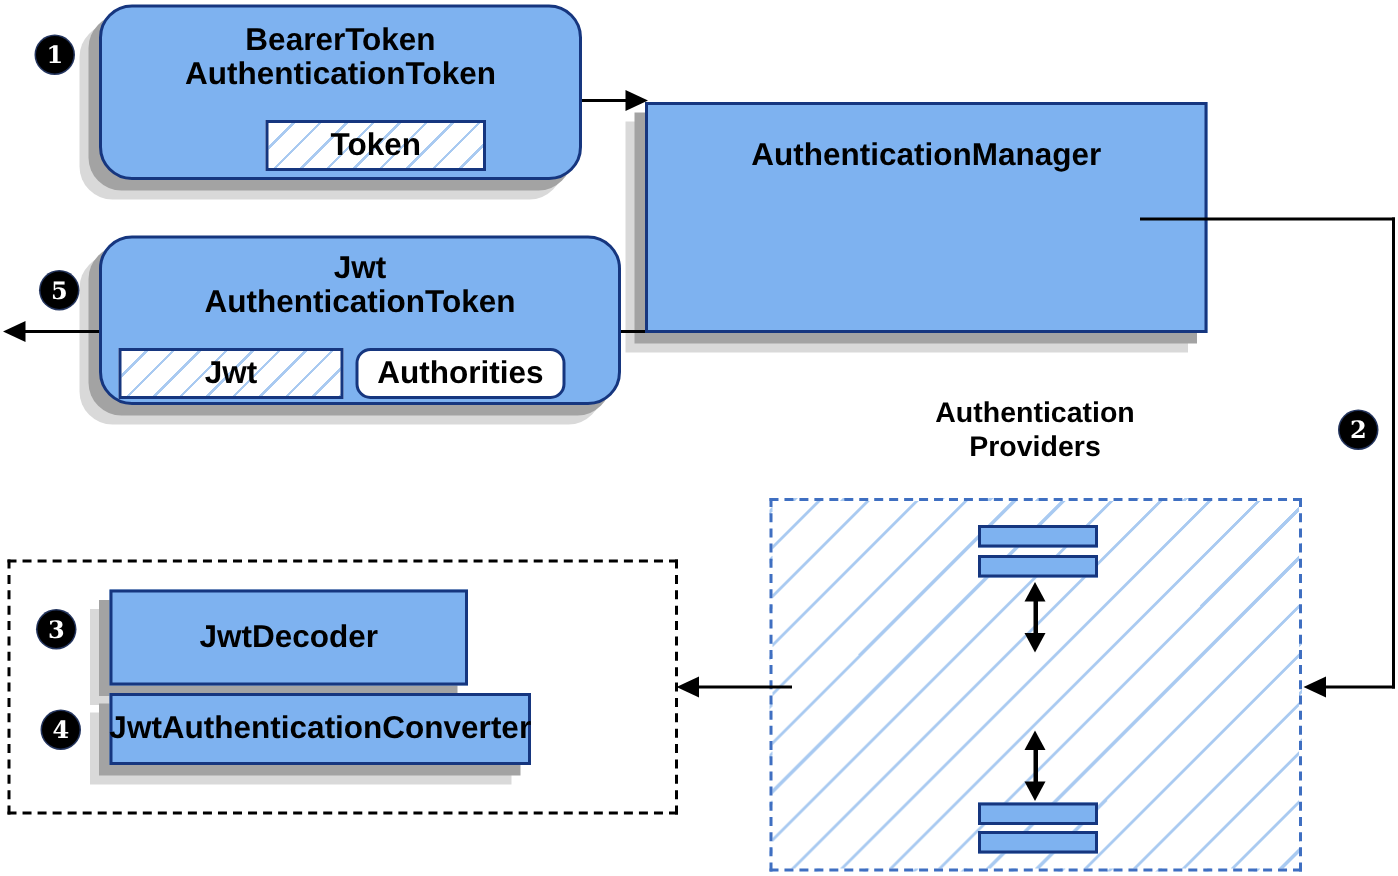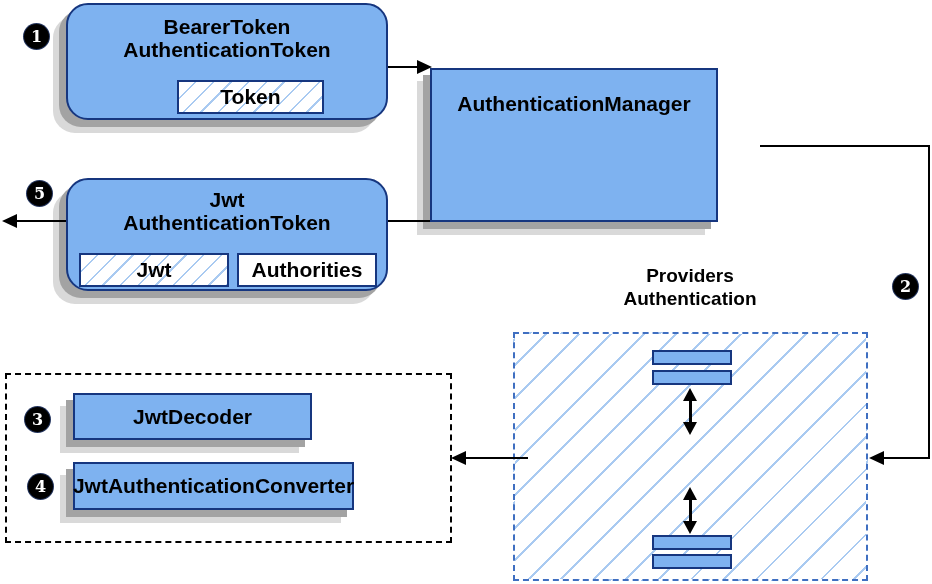--- a/index.html
+++ b/index.html
@@ -71,48 +71,48 @@
   .group-label{position:absolute;font-weight:bold;font-size:19px;line-height:23px;text-align:center;}
   .flat-center{display:flex;align-items:center;justify-content:center;font-weight:bold;font-size:21px;}
 
   
   #line-in{left:0;top:66;width:66;height:2;}
   #badge-1{left:24;top:24;left:24px;top:24px;}
   #bearer-node{left:66px;top:3px;width:322px;height:117px;padding-top:10px;}
   #bearer-chip{left:85px;top:75px;width:147px;height:34px;margin-left:24px;}
   #arrow1-line{left:388px;top:66px;width:30px;height:2px;}
   #arrow1-head{left:417px;top:60px;}
-  #am-node{left:430px;top:68px;width:288px;height:154px;}
+  #am-node{left:430px;top:68px;width:375px;height:154px;}
   #am-title{margin-top:22px;}
   #am-chip{left:40px;top:57px;width:250px;height:80px;}
   #line-am-jwt{left:388px;top:220px;width:42px;height:2px;}
-  #jwt-node{left:66px;top:178px;width:322px;height:113px;padding-top:8px;}
+  #jwt-node{left:66px;top:157px;width:348px;height:113px;padding-top:8px;}
   #jwt-chip{left:11px;top:73px;width:150px;height:34px;}
-  #authorities-chip{left:169px;top:73px;width:140px;height:34px;}
+  #authorities-chip{left:169px;top:73px;width:140px;height:34px;border-radius:10px;}
   #line-out{left:16px;top:220px;width:50px;height:2px;}
   #arrow-out-head{left:2px;top:214px;}
   #badge-5{left:27px;top:181px;}
   #rpath-top{left:760px;top:145px;width:170px;height:2px;}
   #rpath-v{left:928px;top:145px;width:2px;height:314px;}
   #rpath-bot{left:884px;top:457px;width:46px;height:2px;}
   #rpath-head{left:869px;top:451px;}
   #badge-2{left:893px;top:274px;}
   #providers-label{left:590px;top:264px;width:200px;}
   #providers-box{left:513px;top:332px;width:355px;height:249px;}
   #bar-1{left:652px;top:350px;}
   #bar-2{left:652px;top:370px;}
   #bar-3{left:652px;top:535px;}
   #bar-4{left:652px;top:554px;}
   #varrow-top{left:682px;top:388px;height:47px;}
   #varrow-bottom{left:682px;top:487px;height:47px;}
   #jap-node{left:528px;top:434px;width:330px;height:40px;}
   #jap-arrow-line{left:466px;top:457px;width:62px;height:2px;}
   #jap-arrow-head{left:451px;top:451px;}
   #helpers-box{left:5px;top:373px;width:447px;height:170px;}
-  #decoder-node{left:73px;top:393px;width:239px;height:47px;}
+  #decoder-node{left:73px;top:393px;width:239px;height:64px;}
   #badge-3{left:25px;top:407px;}
   #converter-node{left:73px;top:462px;width:281px;height:48px;}
   #badge-4{left:28px;top:474px;}
 </style>
 </head>
 <body>
 
 <div class="canvas">
 
   <div class="hline" id="line-in"></div>
@@ -148,22 +148,22 @@
   <div class="arrow-left" id="arrow-out-head"></div>
   <div class="badge" id="badge-5">5</div>
 
   <div class="hline" id="rpath-top"></div>
   <div class="vline" id="rpath-v"></div>
   <div class="hline" id="rpath-bot"></div>
   <div class="arrow-left" id="rpath-head"></div>
   <div class="badge" id="badge-2">2</div>
 
   <div class="group-label" id="providers-label">
+    <div>Authentication</div>
     <div>Providers</div>
-    <div>Authentication</div>
   </div>
   <div class="dashed-blue" id="providers-box"></div>
   <div class="bar" id="bar-1"></div>
   <div class="bar" id="bar-2"></div>
   <div class="varrow" id="varrow-top">
     <div class="tri-up"></div>
     <div class="shaft"></div>
     <div class="tri-down"></div>
   </div>
   <div class="varrow" id="varrow-bottom">

